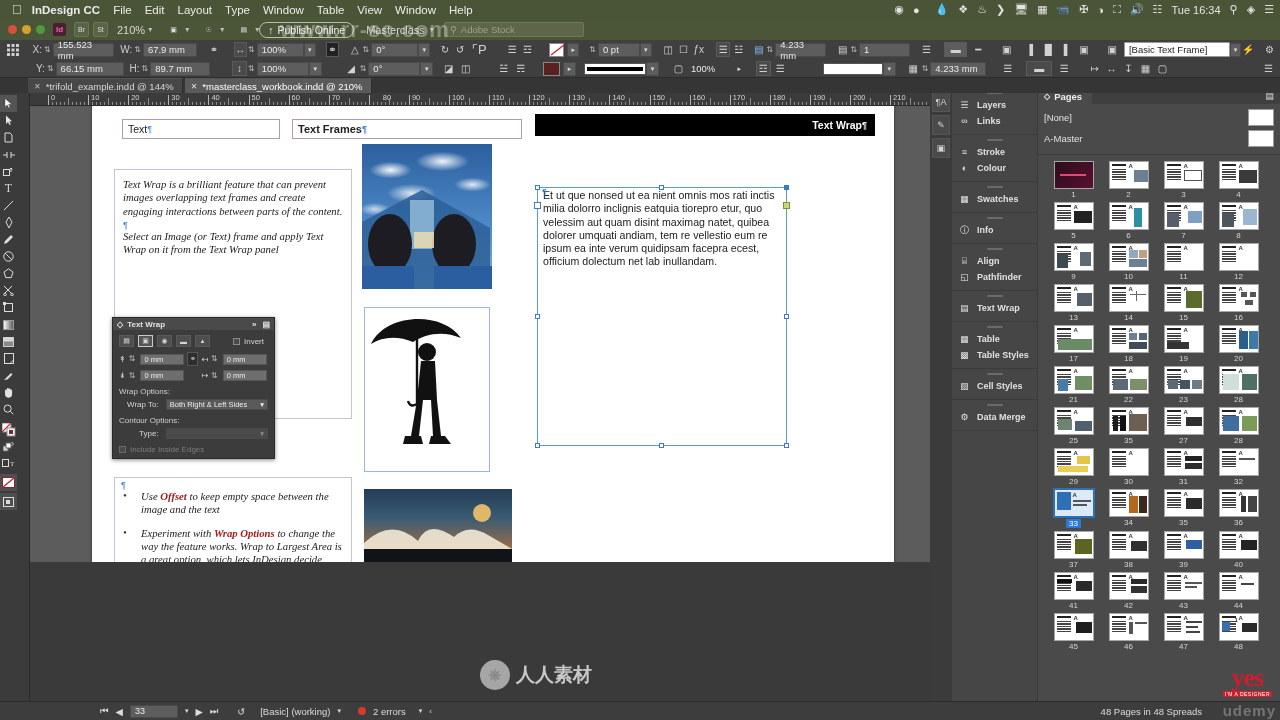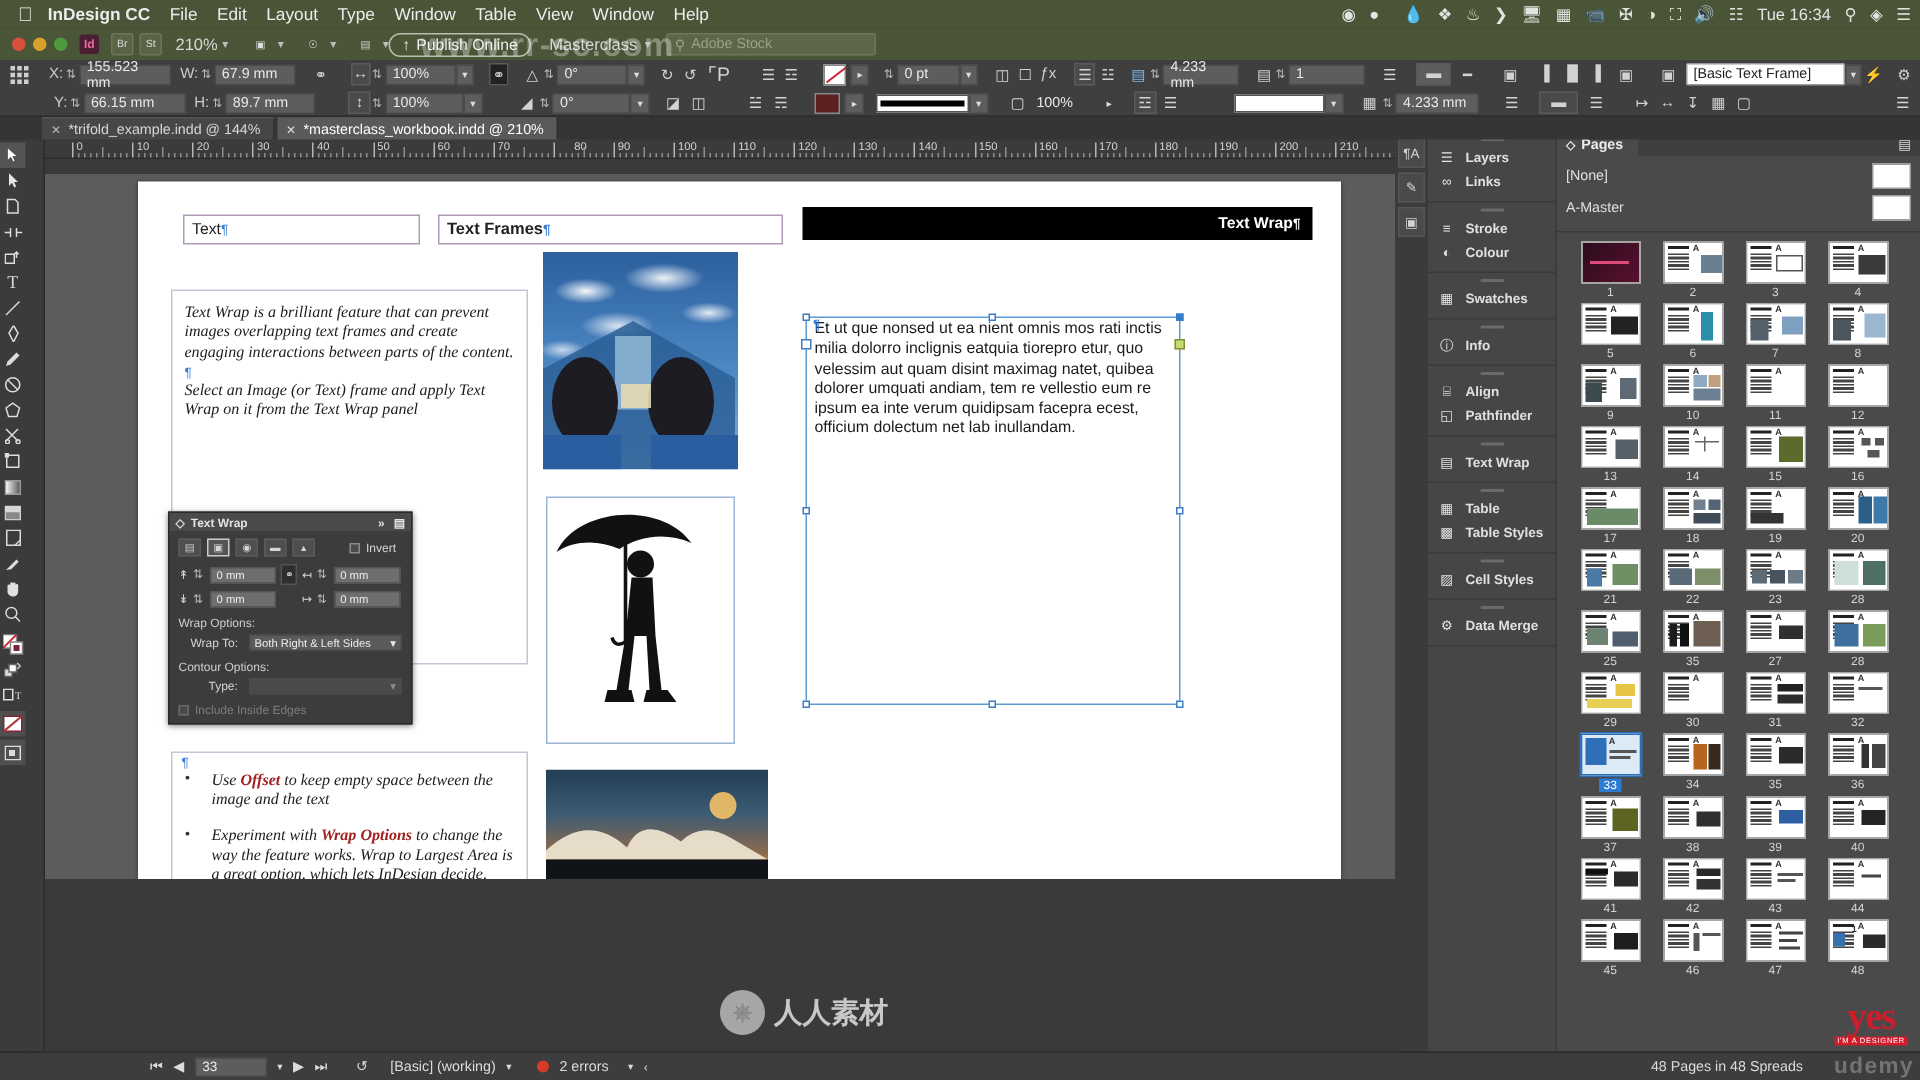--- a/index.html
+++ b/index.html
@@ -116,21 +116,21 @@
     position:absolute; top:93px; left:0; width:17px; height:608px;
     background:#3b3b3b; z-index:36; padding-top:2px;
   }
   .tool{ width:17px;height:17px; display:flex;align-items:center;justify-content:center;
     font-size:10px; color:#d6d6d6; }
   .tool.sel{ background:#545454; }
   .tool svg{ display:block; }
 
   
   .canvas{
-    position:absolute; top:116px; left:30px; width:900px; height:470px;
+    position:absolute; top:92px; left:30px; width:900px; height:470px;
     background:#5c5c5c; overflow:hidden; z-index:30;
   }
   .pasteboard{ position:absolute; inset:0; background:#5c5c5c; }
   .page{
     position:absolute; left:62px; top:5px; width:802px; height:590px;
     background:#ffffff; box-shadow:0 0 3px rgba(0,0,0,.45);
   }
 
   
   .docbox{ position:absolute; }

